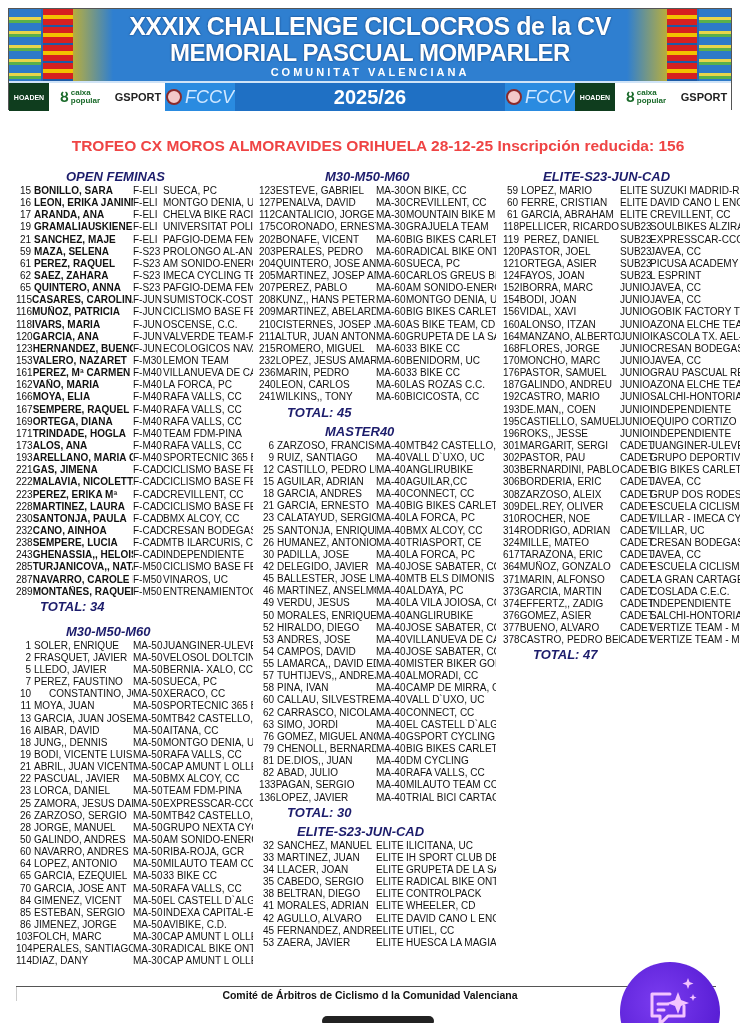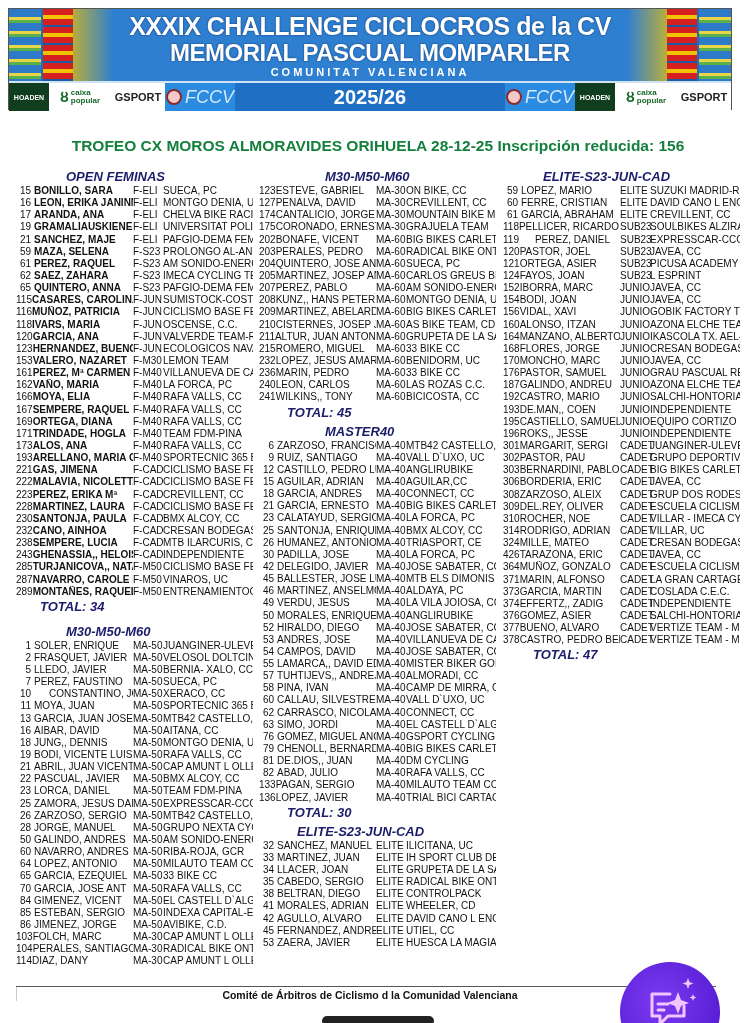--- a/index.html
+++ b/index.html
@@ -18,21 +18,21 @@
   .bt3{position:absolute;left:0;right:0;top:57px;text-align:center;color:#fff;font-weight:bold;font-size:11px;letter-spacing:3px;}
   .sponsor-bar{position:absolute;left:0;top:72px;width:100%;height:28px;display:flex;align-items:center;background:#fff;border-top:2px solid #cfe3f7;}
   .sp{height:28px;display:flex;align-items:center;justify-content:center;font-weight:bold;box-sizing:border-box;}
   .sp.hoaden{width:40px;background:#0f3d1e;color:#fff;font-size:7px;}
   .sp.caixa{width:62px;color:#1a6a2a;font-size:8px;line-height:8px;}
   .sp.caixa .cx{font-size:14px;margin-right:2px;}
   .sp.gsport{width:54px;color:#222;font-size:11px;}
   .sp.fccv{width:70px;background:#2a8be0;color:#cfe7ff;font-size:18px;font-style:italic;font-weight:normal;}
   .sp.fccv .seal{display:inline-block;width:16px;height:16px;border-radius:50%;background:#f3c9c9;border:2px solid #8b2a2a;margin-right:3px;box-sizing:border-box;}
   .sp.season{flex:1;background:#1f70c4;color:#fff;font-size:20px;}
-  .title{position:absolute;left:0;width:756px;top:137px;text-align:center;font-weight:bold;font-size:15.5px;color:#15803d;}
+  .title{position:absolute;left:0;width:756px;top:137px;text-align:center;font-weight:bold;font-size:15.5px;color:#ef4444;}
   .col{position:absolute;font-size:10px;}
   .heading{font-style:italic;font-weight:bold;color:#1c1c6b;font-size:13px;height:16px;line-height:16px;}
   .row{display:flex;height:12.15px;line-height:12.15px;white-space:nowrap;}
   .row .name{width:117px;overflow:hidden;}
   .row .cat{width:30px;}
   .row .team{width:90px;overflow:hidden;}
   .bold .name{font-weight:bold;}
   .total{font-style:italic;font-weight:bold;color:#1c1c6b;font-size:13px;height:18px;line-height:18px;}
   .footer-line{position:absolute;left:16px;top:986px;width:700px;height:1px;background:#555;}
   .footer-vline{position:absolute;left:16px;top:987px;width:1px;height:14px;background:#ccc;}
@@ -405,21 +405,21 @@
         <span class="name"><span style="font-weight: normal; display: inline-block; min-width: 0px; text-align: right; margin-right: 0px;">123</span><span>ESTEVE, GABRIEL</span></span>
         <span class="cat">MA-30</span>
         <span class="team">ON BIKE, CC</span>
       </div>
       <div class="row">
         <span class="name"><span style="font-weight: normal; display: inline-block; min-width: 0px; text-align: right; margin-right: 0px;">127</span><span>PENALVA, DAVID</span></span>
         <span class="cat">MA-30</span>
         <span class="team">CREVILLENT, CC</span>
       </div>
       <div class="row">
-        <span class="name"><span style="font-weight: normal; display: inline-block; min-width: 0px; text-align: right; margin-right: 0px;">174</span><span>CANTALICIO, JORGE</span></span>
+        <span class="name"><span style="font-weight: normal; display: inline-block; min-width: 0px; text-align: right; margin-right: 0px;">112</span><span>CANTALICIO, JORGE</span></span>
         <span class="cat">MA-30</span>
         <span class="team">MOUNTAIN BIKE M</span>
       </div>
       <div class="row">
         <span class="name"><span style="font-weight: normal; display: inline-block; min-width: 0px; text-align: right; margin-right: 0px;">175</span><span>CORONADO, ERNESTO</span></span>
         <span class="cat">MA-30</span>
         <span class="team">GRAJUELA TEAM</span>
       </div>
       <div class="row">
         <span class="name"><span style="font-weight: normal; display: inline-block; min-width: 0px; text-align: right; margin-right: 0px;">202</span><span>BONAFE, VICENT</span></span>
@@ -714,21 +714,21 @@
         <span class="name"><span style="font-weight: normal; display: inline-block; min-width: 15px; text-align: right; margin-right: 3px;">61</span><span>GARCIA, ABRAHAM</span></span>
         <span class="cat">ELITE</span>
         <span class="team">CREVILLENT, CC</span>
       </div>
       <div class="row">
         <span class="name"><span style="font-weight: normal; display: inline-block; min-width: 0px; text-align: right; margin-right: 0px;">118</span><span>PELLICER, RICARDO</span></span>
         <span class="cat">SUB23</span>
         <span class="team">SOULBIKES ALZIRA,</span>
       </div>
       <div class="row">
-        <span class="name"><span style="font-weight: normal; display: inline-block; min-width: 0px; text-align: right; margin-right: 16px;">119</span><span>PEREZ, DANIEL</span></span>
+        <span class="name"><span style="font-weight: normal; display: inline-block; min-width: 0px; text-align: right; margin-right: 5px;">119</span><span>PEREZ, DANIEL</span></span>
         <span class="cat">SUB23</span>
         <span class="team">EXPRESSCAR-CCCR</span>
       </div>
       <div class="row">
         <span class="name"><span style="font-weight: normal; display: inline-block; min-width: 0px; text-align: right; margin-right: 0px;">120</span><span>PASTOR, JOEL</span></span>
         <span class="cat">SUB23</span>
         <span class="team">JAVEA, CC</span>
       </div>
       <div class="row">
         <span class="name"><span style="font-weight: normal; display: inline-block; min-width: 0px; text-align: right; margin-right: 0px;">121</span><span>ORTEGA, ASIER</span></span>
@@ -844,21 +844,21 @@
         <span class="name"><span style="font-weight: normal; display: inline-block; min-width: 0px; text-align: right; margin-right: 0px;">314</span><span>RODRIGO, ADRIAN</span></span>
         <span class="cat">CADET</span>
         <span class="team">VILLAR, UC</span>
       </div>
       <div class="row">
         <span class="name"><span style="font-weight: normal; display: inline-block; min-width: 0px; text-align: right; margin-right: 0px;">324</span><span>MILLE, MATEO</span></span>
         <span class="cat">CADET</span>
         <span class="team">CRESAN BODEGAS</span>
       </div>
       <div class="row">
-        <span class="name"><span style="font-weight: normal; display: inline-block; min-width: 0px; text-align: right; margin-right: 0px;">426</span><span>TARAZONA, ERIC</span></span>
+        <span class="name"><span style="font-weight: normal; display: inline-block; min-width: 0px; text-align: right; margin-right: 0px;">617</span><span>TARAZONA, ERIC</span></span>
         <span class="cat">CADET</span>
         <span class="team">JAVEA, CC</span>
       </div>
       <div class="row">
         <span class="name"><span style="font-weight: normal; display: inline-block; min-width: 0px; text-align: right; margin-right: 0px;">364</span><span>MUÑOZ, GONZALO</span></span>
         <span class="cat">CADET</span>
         <span class="team">ESCUELA CICLISMO</span>
       </div>
       <div class="row">
         <span class="name"><span style="font-weight: normal; display: inline-block; min-width: 0px; text-align: center; margin-right: 0px;">371</span><span>MARIN, ALFONSO</span></span>

